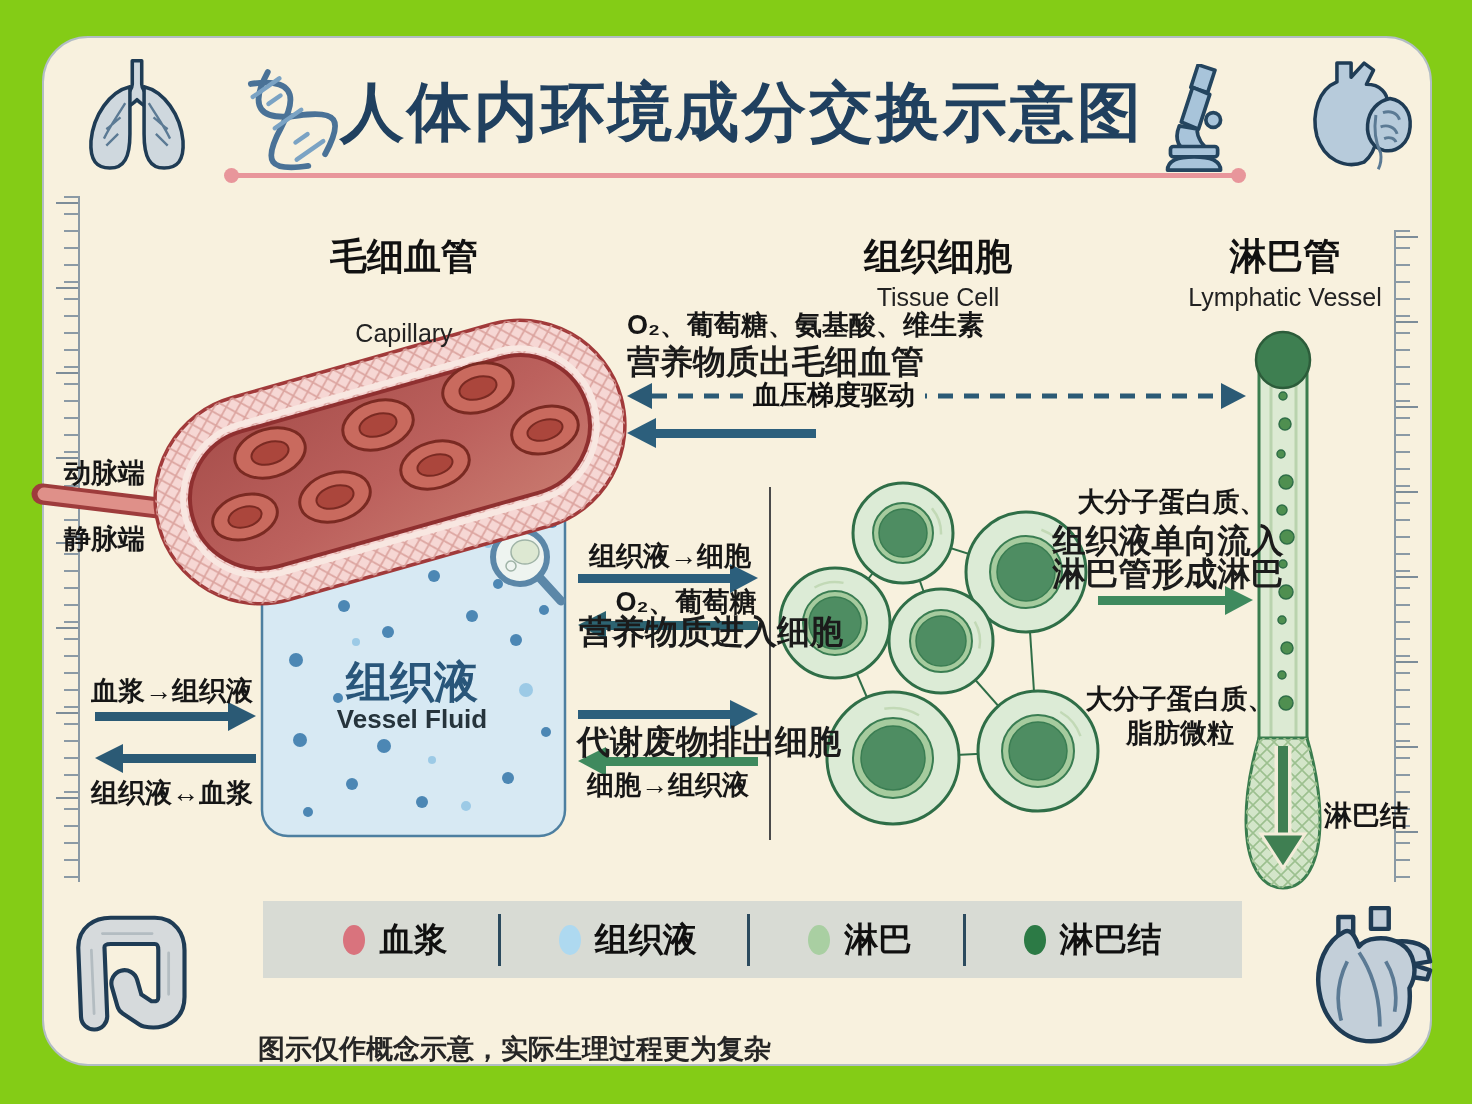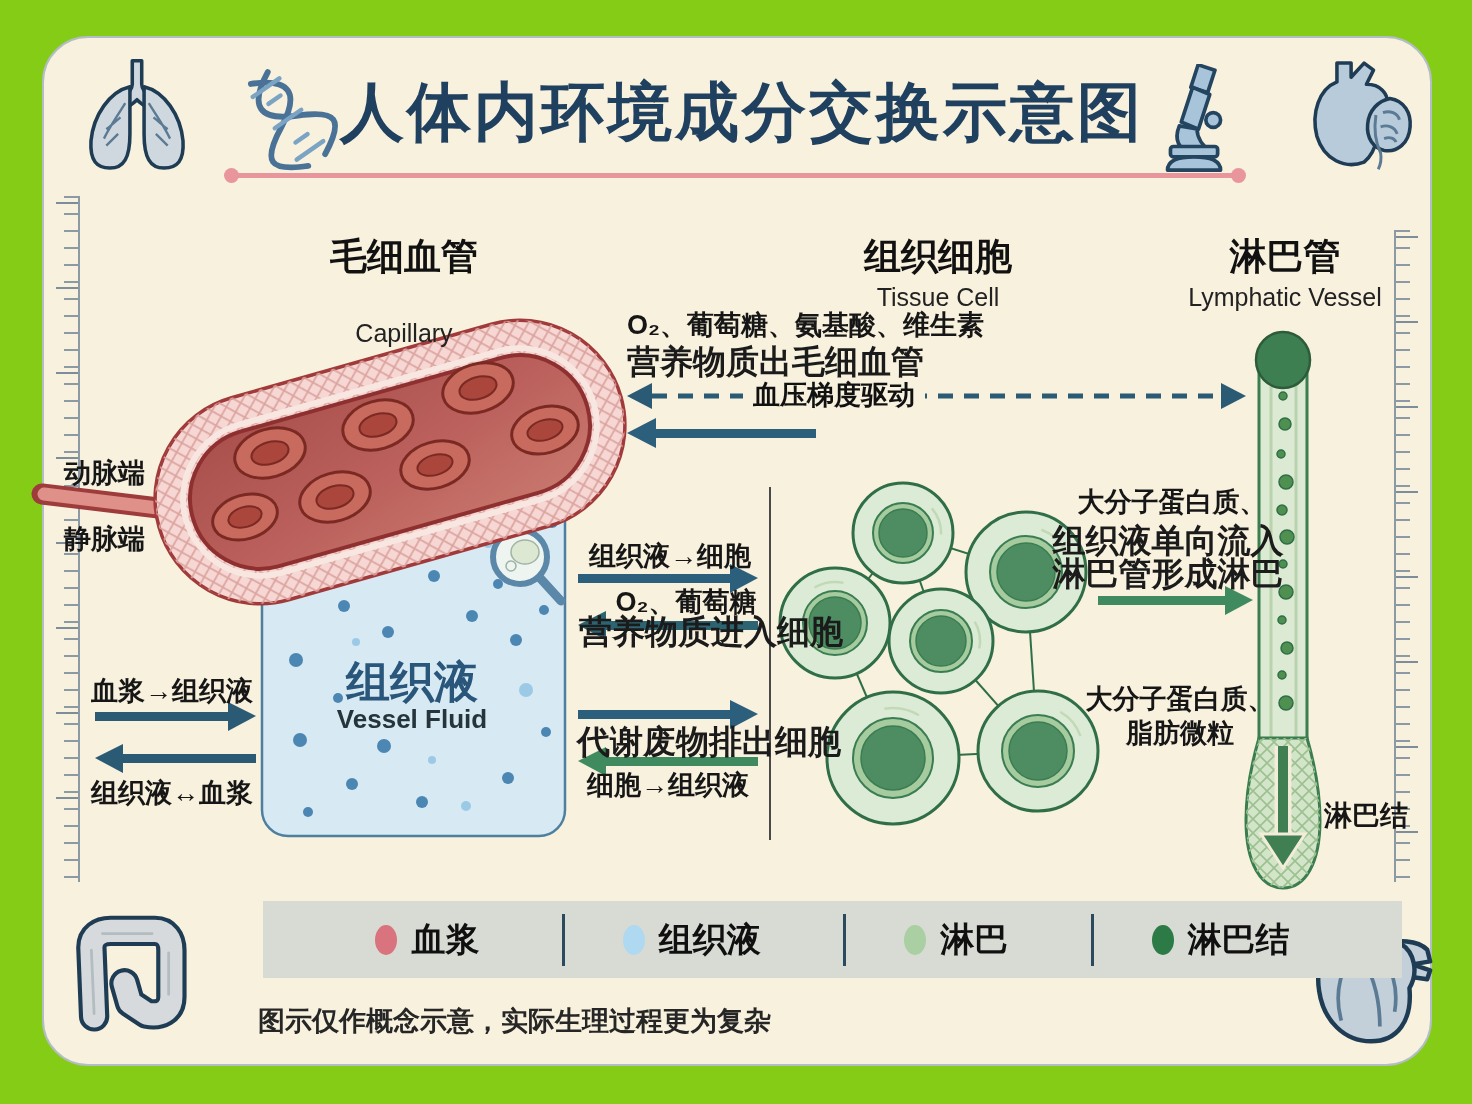--- a/index.html
+++ b/index.html
@@ -43,28 +43,28 @@
   .ruler .rticks2{position:absolute; top:6px; bottom:0; width:22px;
     background:repeating-linear-gradient(to bottom,#7d8d99 0 2px,transparent 2px 85px);}
   .ruler.left .rline{right:0;}
   .ruler.left .rticks{right:2px;}
   .ruler.left .rticks2{right:2px;}
   .ruler.right .rline{left:0;}
   .ruler.right .rticks{left:2px;}
   .ruler.right .rticks2{left:2px;}
   
   #legend{
-    position:absolute; left:263px; top:901px; width:1139px; height:77px;
+    position:absolute; left:263px; top:901px; width:979px; height:77px;
     background:#d8dbd4; display:flex; align-items:center; justify-content:space-evenly;
   }
   .legend-item{display:flex; align-items:center; gap:14px; height:52px;}
   .legend-item:not(:first-child){border-left:3px solid #2b4a5e; padding-left:58px; margin-left:-30px;}
   .legend-dot{width:22px; height:30px; border-radius:50%; display:inline-block;}
   .legend-label{font-size:34px; font-weight:800; color:#101010;}
-  .footer{font-size:27px; font-weight:600; color:#262626;}
+  .footer{font-size:27px; font-weight:600; color:#262626;margin-top:28px;}
   svg{position:absolute; left:0; top:0;}
 </style>
 </head>
 <body>
 
 <div id="stage">
   <div id="card"></div>
 
   <div class="ruler left" style="left:54px; top:196px; height:686px;">
     <div class="rticks"></div>

